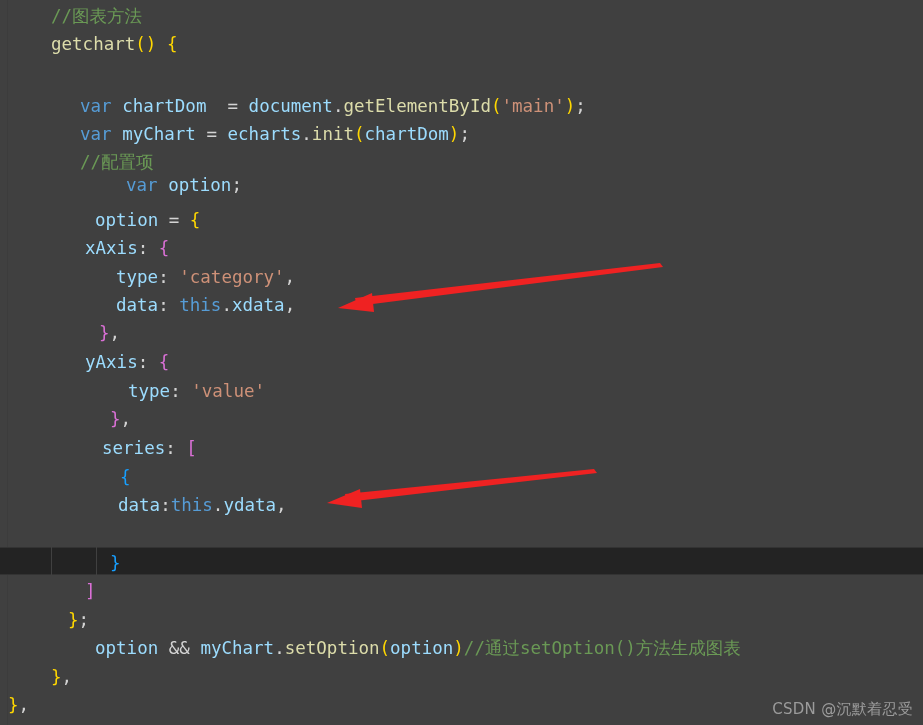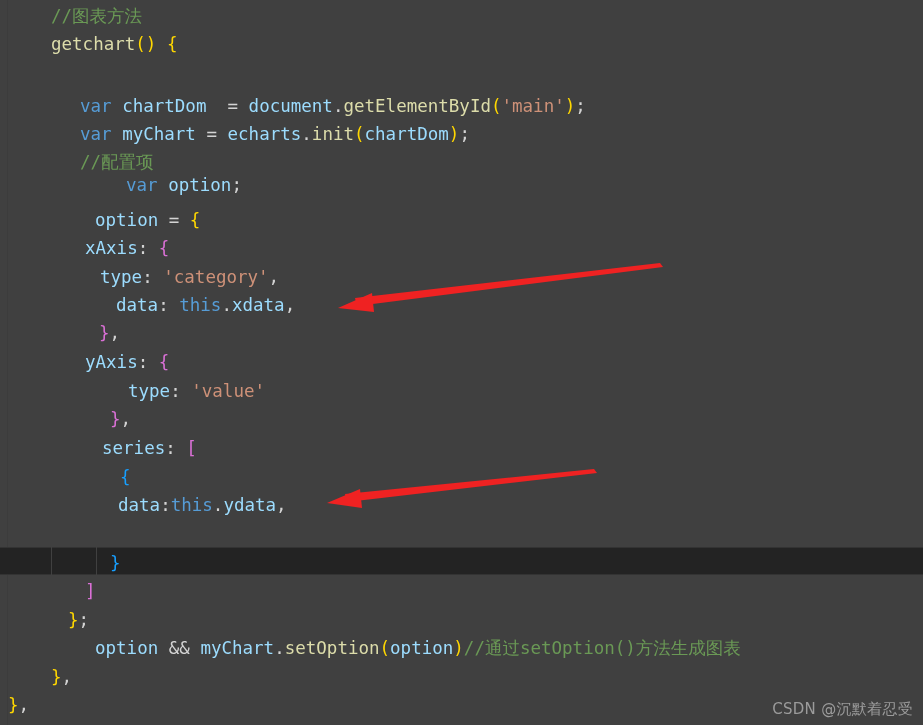--- a/index.html
+++ b/index.html
@@ -131,21 +131,21 @@
     <div class="line" style="top:120px; left:80px;"><span class="t-keyword">var</span><span class="t-plain"> </span><span class="t-var">myChart</span><span class="t-plain"> = </span><span class="t-var">echarts</span><span class="t-plain">.</span><span class="t-func">init</span><span class="t-b1">(</span><span class="t-var">chartDom</span><span class="t-b1">)</span><span class="t-plain">;</span></div>
 
     <div class="line" style="top:148px; left:80px;"><span class="t-comment">//配置项</span></div>
 
     <div class="line" style="top:171px; left:80px;margin-left:46px;"><span class="t-keyword">var</span><span class="t-plain"> </span><span class="t-var">option</span><span class="t-plain">;</span></div>
 
     <div class="line" style="top:206px; left:95px;"><span class="t-var">option</span><span class="t-plain"> = </span><span class="t-b1">{</span></div>
 
     <div class="line" style="top:234px; left:85px;"><span class="t-var">xAxis</span><span class="t-plain">: </span><span class="t-b2">{</span></div>
 
-    <div class="line" style="top:263px; left:100px;"><span class="t-var">type</span><span class="t-plain">: </span><span class="t-string">'category'</span><span class="t-plain">,</span></div>
+    <div class="line" style="top:263px; left:116px;"><span class="t-var">type</span><span class="t-plain">: </span><span class="t-string">'category'</span><span class="t-plain">,</span></div>
 
     <div class="line" style="top:291px; left:116px;"><span class="t-var">data</span><span class="t-plain">: </span><span class="t-keyword">this</span><span class="t-plain">.</span><span class="t-var">xdata</span><span class="t-plain">,</span></div>
 
     <div class="line" style="top:319px; left:99px;"><span class="t-b2">}</span><span class="t-plain">,</span></div>
 
     <div class="line" style="top:348px; left:85px;"><span class="t-var">yAxis</span><span class="t-plain">: </span><span class="t-b2">{</span></div>
 
     <div class="line" style="top:377px; left:96px;padding-left:32px;"><span class="t-var">type</span><span class="t-plain">: </span><span class="t-string">'value'</span></div>
 
     <div class="line" style="top:405px; left:110px;"><span class="t-b2">}</span><span class="t-plain">,</span></div>

